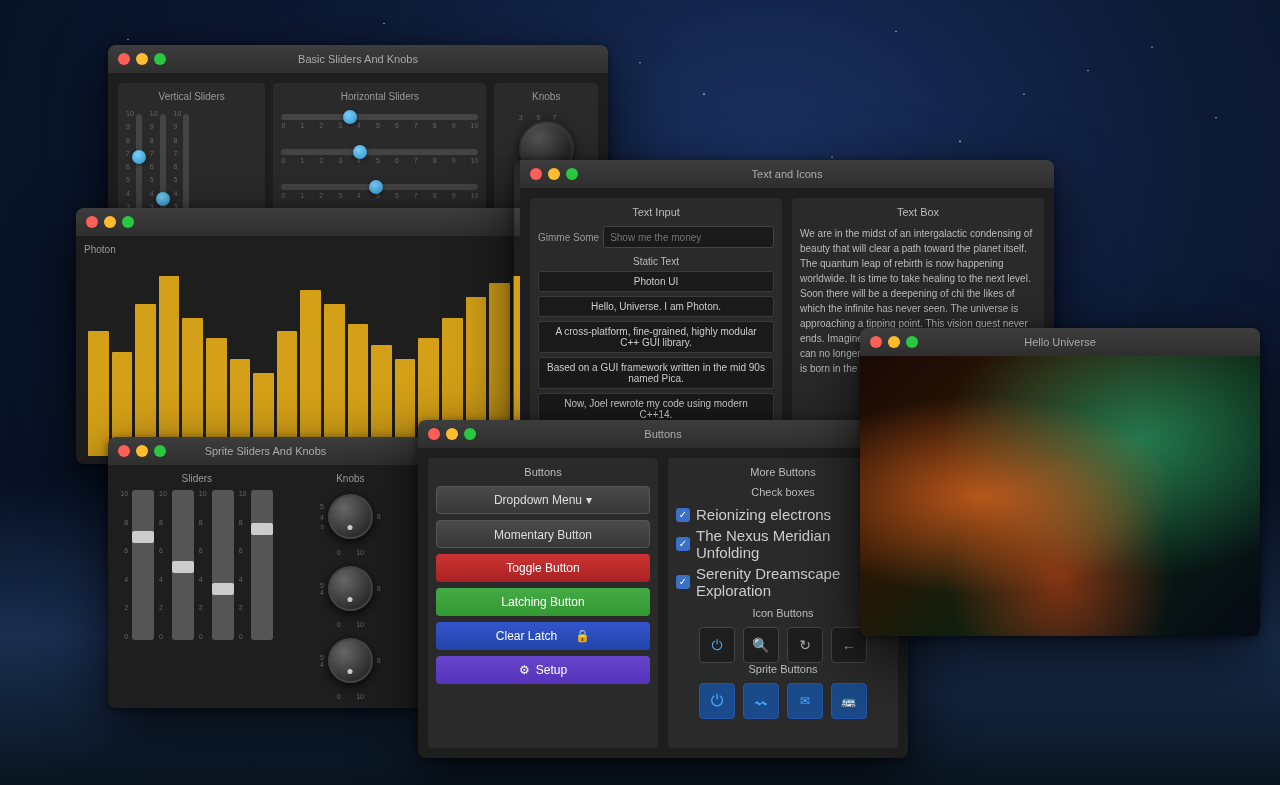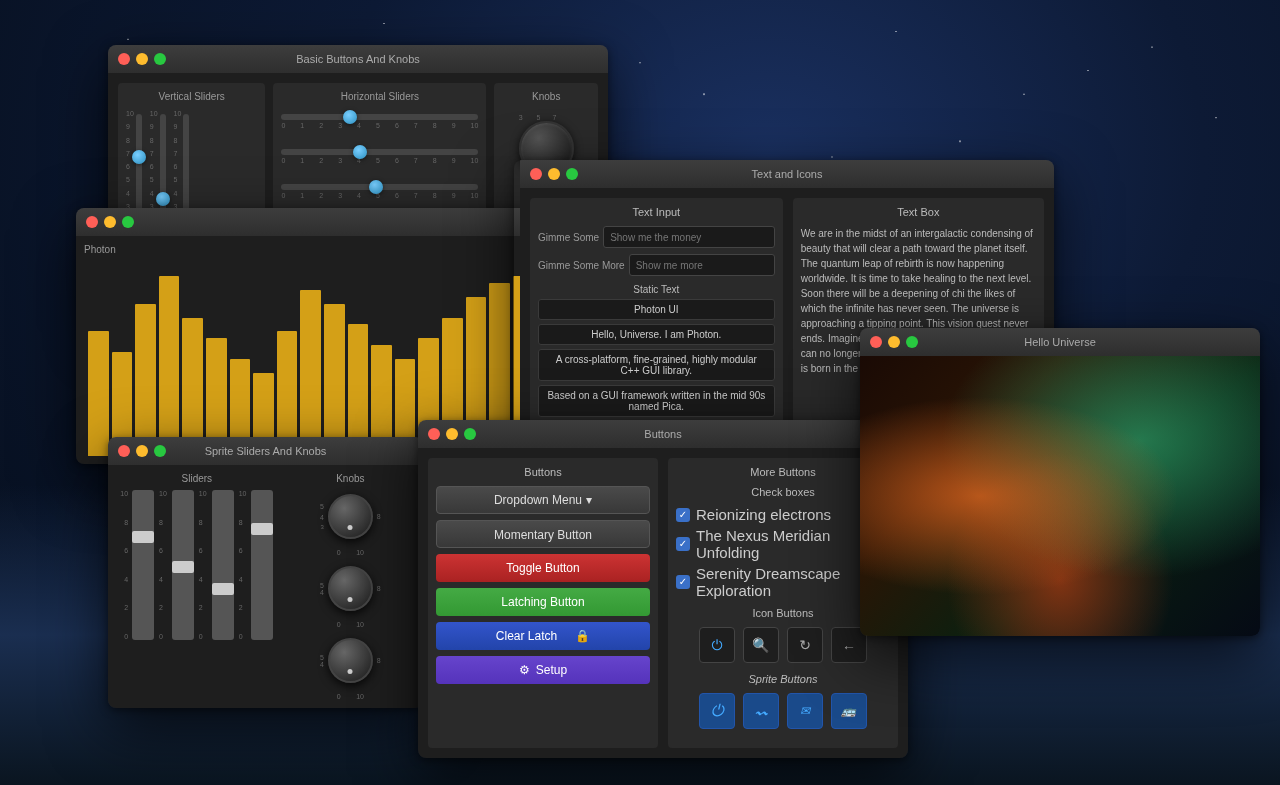--- a/index.html
+++ b/index.html
@@ -508,21 +508,21 @@
 <div class="bg-stars"></div>
 <div class="bg-mountains"></div>
 
 <div class="window win-sliders">
   <div class="window-titlebar">
     <div class="traffic-lights">
       <div class="tl tl-close"></div>
       <div class="tl tl-min"></div>
       <div class="tl tl-max"></div>
     </div>
-    <span class="window-titlebar-title">Basic Buttons And Knobs</span>
+    <span class="window-titlebar-title">Basic Sliders And Knobs</span>
   </div>
   <div class="window-body" style="padding:10px; display:flex; gap:8px; min-height:220px;">
 
     <div class="panel" style="flex:1.2;">
       <div class="panel-title">Vertical Sliders</div>
       <div style="display:flex; gap:2px; align-items:flex-start; height:185px;">
 
         <div class="scale-numbers">
           <span>10</span>
             <span>9</span>
@@ -711,24 +711,20 @@
     <span class="window-titlebar-title">Text and Icons</span>
   </div>
   <div class="window-body" style="display:flex; padding:10px; gap:10px; min-height:260px;">
 
     <div class="text-input-panel">
       <div class="section-title">Text Input</div>
       <div class="input-row">
         <span class="input-label">Gimme Some</span>
         <input class="text-input" type="text" placeholder="Show me the money" style="">
       </div>
-      <div class="input-row">
-        <span class="input-label">Gimme Some More</span>
-        <input class="text-input" type="text" placeholder="Show me more" style="">
-      </div>
       <div class="static-text-section">
         <div class="static-label">Static Text</div>
         <div class="static-text-item">Photon UI</div>
         <div class="static-text-item">Hello, Universe. I am Photon.</div>
         <div class="static-text-item">A cross-platform, fine-grained, highly modular C++ GUI library.</div>
         <div class="static-text-item">Based on a GUI framework written in the mid 90s named Pica.</div>
         <div class="static-text-item">Now, Joel rewrote my code using modern C++14.</div>
       </div>
     </div>
 
@@ -914,21 +910,21 @@
       <div class="icon-buttons-section">
         <div class="section-title">Icon Buttons</div>
         <div class="icon-btn-row">
           <div class="icon-btn" style="color:#4af;font-size:14px;">⏻</div>
           <div class="icon-btn" style="color:#aaa;font-size:14px;">🔍</div>
           <div class="icon-btn" style="color:#aaa;font-size:14px;">↻</div>
           <div class="icon-btn" style="color:#aaa;font-size:14px;">←</div>
         </div>
       </div>
 
-      <div style="margin-top:10px;font-style:italic;">
+      <div style="">
         <div class="section-title">Sprite Buttons</div>
         <div class="sprite-btn-row">
           <div class="sprite-btn">⏻</div>
           <div class="sprite-btn" style="font-size:12px;">〰</div>
           <div class="sprite-btn" style="font-size:12px;">✉</div>
           <div class="sprite-btn" style="font-size:12px;">🚌</div>
         </div>
       </div>
     </div>
   </div>

